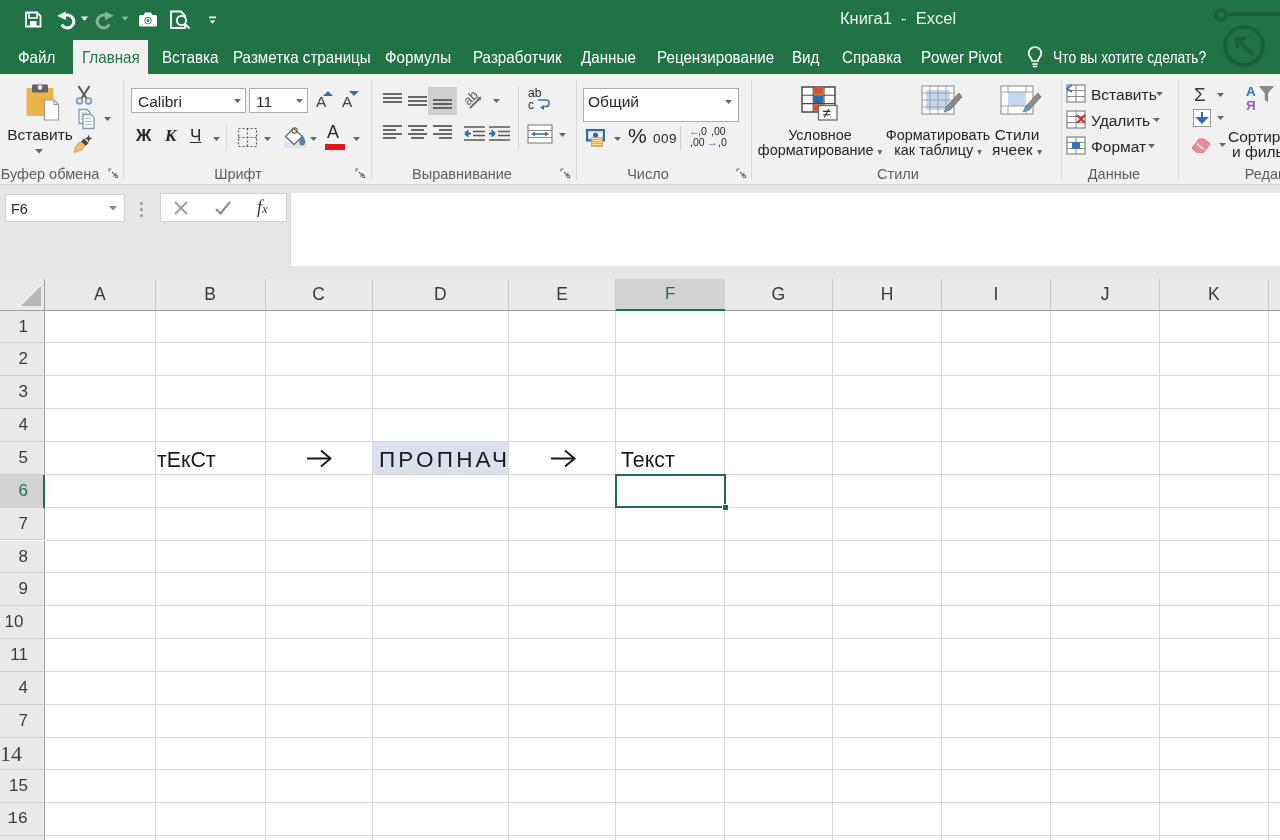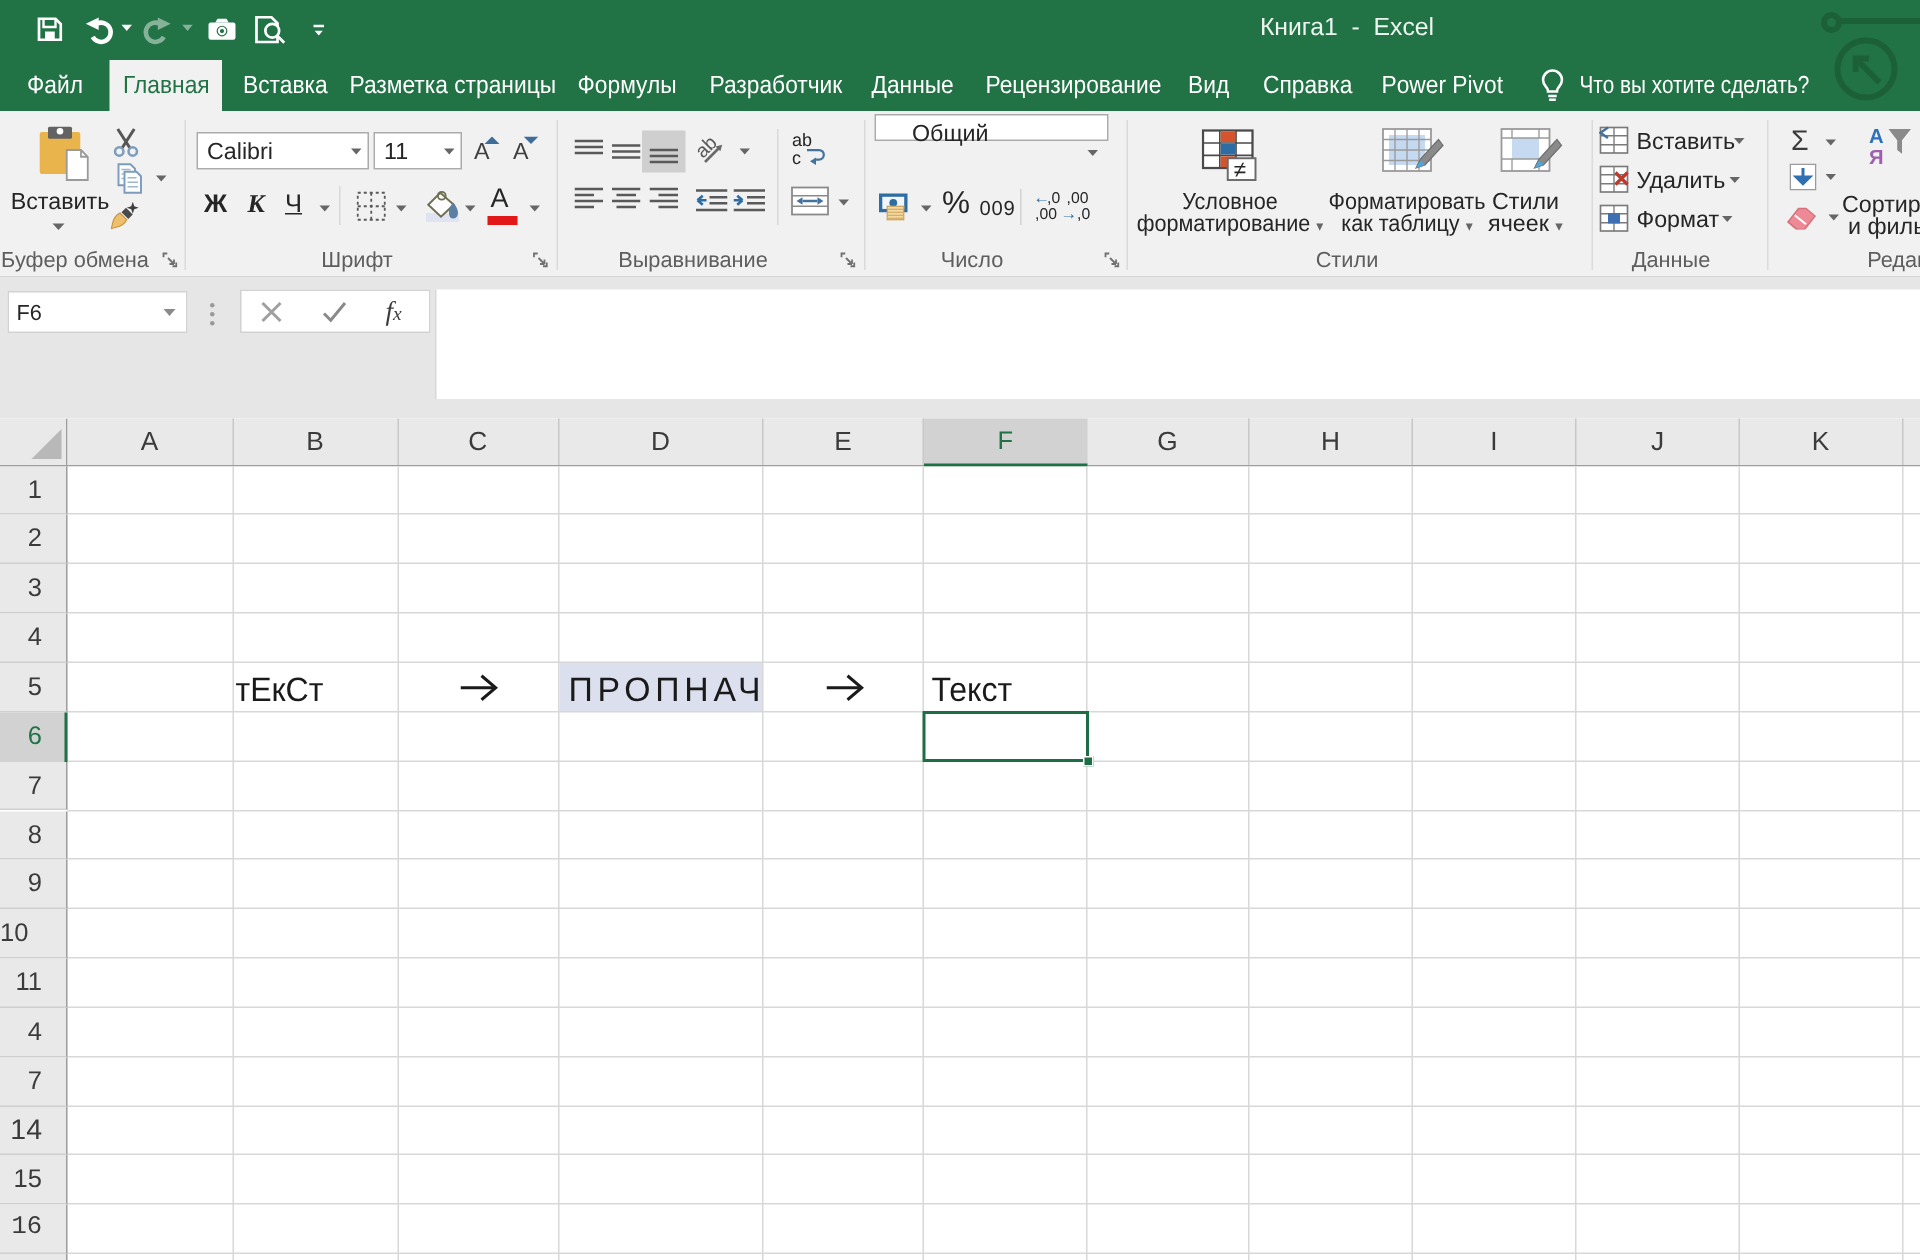--- a/index.html
+++ b/index.html
@@ -241,21 +241,21 @@
 </svg>
 <svg class="abs" style="left:527px;top:124px;" width="26" height="20" viewBox="0 0 26 20">
 <rect x="1" y="1" width="24" height="18" fill="#fff" stroke="#8a8a8a" stroke-width="1.2"></rect>
 <path d="M1 6.5 h24 M1 13.5 h24" stroke="#8a8a8a" stroke-width="1"></path>
 <path d="M4 10 l4-2.5 v5 z M22 10 l-4-2.5 v5 z" fill="#44729e"></path>
 <path d="M8 10 h10" stroke="#44729e" stroke-width="1.6"></path>
 </svg>
 <svg class="abs" style="left:558px;top:132px;" width="9" height="6" viewBox="0 0 9 6">
     <path d="M1 1 h7 l-3.5 4 z" fill="#666"></path>
   </svg>
-<div class="abs" style="left:583px;top:76px;width:156px;height:18px;background:#fff;border:1px solid #ababab;font-size:15.5px;color:#262626;line-height:25px;padding-left:24px;box-sizing:border-box;">Общий</div>
+<div class="abs" style="left:583px;top:88px;width:156px;height:34px;background:#fff;border:1px solid #ababab;font-size:15.5px;color:#262626;line-height:25px;padding-left:4px;box-sizing:border-box;">Общий</div>
 <svg class="abs" style="left:724px;top:99px;" width="9" height="6" viewBox="0 0 9 6">
     <path d="M1 1 h7 l-3.5 4 z" fill="#666"></path>
   </svg>
 <svg class="abs" style="left:585px;top:128px;" width="25" height="21" viewBox="0 0 25 21">
 <rect x="1" y="1" width="19" height="12.5" fill="#2e6da4"></rect>
 <rect x="3.2" y="3.2" width="14.6" height="8.1" fill="#f2f6fa"></rect>
 <circle cx="10.5" cy="7.2" r="2.6" fill="#2e6da4"></circle>
 <g>
 <rect x="6.5" y="9.5" width="11" height="9" fill="#f5d9a0" stroke="#caa35c" stroke-width="0.8"></rect>
 <path d="M7 11.5 h10 M7 13.5 h10 M7 15.5 h10 M7 17.5 h10" stroke="#caa35c" stroke-width="0.8"></path>
@@ -429,33 +429,33 @@
 <div class="abs" style="left:0;top:507.6px;width:45px;height:32.85px;background:#e9e9e9;border-right:1px solid #9e9e9e;border-bottom:1px solid #cfcfcf;box-sizing:border-box;"></div>
 <div class="abs" style="left:0;top:507.6px;width:28px;height:32.85px;color:#3b3b3b;font-size:17px;text-align:right;line-height:32.85px;">7</div>
 <div class="abs" style="left:45px;top:572.3px;width:1235px;height:1px;background:#d8d8d8;"></div>
 <div class="abs" style="left:0;top:540.5px;width:45px;height:32.85px;background:#e9e9e9;border-right:1px solid #9e9e9e;border-bottom:1px solid #cfcfcf;box-sizing:border-box;"></div>
 <div class="abs" style="left:0;top:540.5px;width:28px;height:32.85px;color:#3b3b3b;font-size:17px;text-align:right;line-height:32.85px;">8</div>
 <div class="abs" style="left:45px;top:605.1px;width:1235px;height:1px;background:#d8d8d8;"></div>
 <div class="abs" style="left:0;top:573.3px;width:45px;height:32.85px;background:#e9e9e9;border-right:1px solid #9e9e9e;border-bottom:1px solid #cfcfcf;box-sizing:border-box;"></div>
 <div class="abs" style="left:0;top:573.3px;width:28px;height:32.85px;color:#3b3b3b;font-size:17px;text-align:right;line-height:32.85px;">9</div>
 <div class="abs" style="left:45px;top:638.0px;width:1235px;height:1px;background:#d8d8d8;"></div>
 <div class="abs" style="left:0;top:606.2px;width:45px;height:32.85px;background:#e9e9e9;border-right:1px solid #9e9e9e;border-bottom:1px solid #cfcfcf;box-sizing:border-box;"></div>
-<div class="abs" style="left:0;top:606.2px;width:28px;height:32.85px;color:#3b3b3b;font-size:17px;text-align:left;line-height:32.85px;">10</div>
+<div class="abs" style="left:0;top:606.2px;width:28px;height:32.85px;color:#3b3b3b;font-size:17px;text-align:center;line-height:32.85px;">10</div>
 <div class="abs" style="left:45px;top:670.9px;width:1235px;height:1px;background:#d8d8d8;"></div>
 <div class="abs" style="left:0;top:639.0px;width:45px;height:32.85px;background:#e9e9e9;border-right:1px solid #9e9e9e;border-bottom:1px solid #cfcfcf;box-sizing:border-box;"></div>
 <div class="abs" style="left:0;top:639.0px;width:28px;height:32.85px;color:#3b3b3b;font-size:17px;text-align:right;line-height:32.85px;">11</div>
 <div class="abs" style="left:45px;top:703.7px;width:1235px;height:1px;background:#d8d8d8;"></div>
 <div class="abs" style="left:0;top:671.9px;width:45px;height:32.85px;background:#e9e9e9;border-right:1px solid #9e9e9e;border-bottom:1px solid #cfcfcf;box-sizing:border-box;"></div>
 <div class="abs" style="left:0;top:671.9px;width:28px;height:32.85px;color:#3b3b3b;font-size:17px;text-align:right;line-height:32.85px;">4</div>
 <div class="abs" style="left:45px;top:736.6px;width:1235px;height:1px;background:#d8d8d8;"></div>
 <div class="abs" style="left:0;top:704.7px;width:45px;height:32.85px;background:#e9e9e9;border-right:1px solid #9e9e9e;border-bottom:1px solid #cfcfcf;box-sizing:border-box;"></div>
 <div class="abs" style="left:0;top:704.7px;width:28px;height:32.85px;color:#3b3b3b;font-size:17px;text-align:right;line-height:32.85px;">7</div>
 <div class="abs" style="left:45px;top:769.4px;width:1235px;height:1px;background:#d8d8d8;"></div>
 <div class="abs" style="left:0;top:737.5px;width:45px;height:32.85px;background:#e9e9e9;border-right:1px solid #9e9e9e;border-bottom:1px solid #cfcfcf;box-sizing:border-box;"></div>
-<div class="abs" style="left:0;top:737.5px;width:28px;height:32.85px;color:#3b3b3b;font-size:19px;text-align:right;line-height:32.85px;">14</div>
+<div class="abs" style="left:0;top:737.5px;width:28px;height:32.85px;color:#3b3b3b;font-size:22px;line-height:32.85px;font-family:Liberation Serif, serif;">14</div>
 <div class="abs" style="left:45px;top:802.3px;width:1235px;height:1px;background:#d8d8d8;"></div>
 <div class="abs" style="left:0;top:770.4px;width:45px;height:32.85px;background:#e9e9e9;border-right:1px solid #9e9e9e;border-bottom:1px solid #cfcfcf;box-sizing:border-box;"></div>
 <div class="abs" style="left:0;top:770.4px;width:28px;height:32.85px;color:#3b3b3b;font-size:17px;text-align:right;line-height:32.85px;">15</div>
 <div class="abs" style="left:45px;top:835.1px;width:1235px;height:1px;background:#d8d8d8;"></div>
 <div class="abs" style="left:0;top:803.2px;width:45px;height:32.85px;background:#e9e9e9;border-right:1px solid #9e9e9e;border-bottom:1px solid #cfcfcf;box-sizing:border-box;"></div>
 <div class="abs" style="left:0;top:803.2px;width:28px;height:32.85px;color:#3b3b3b;font-size:17px;text-align:right;line-height:32.85px;font-family:Liberation Mono, monospace;">16</div>
 <div class="abs" style="left:0;top:836.1px;width:45px;height:32.85px;background:#e9e9e9;border-right:1px solid #9e9e9e;border-bottom:1px solid #cfcfcf;box-sizing:border-box;"></div>
 <div class="abs" style="left:0;top:836.1px;width:28px;height:32.85px;color:#3b3b3b;font-size:17px;text-align:right;line-height:32.85px;">17</div>
 <div class="abs" style="left:157px;top:443.9px;height:32.9px;line-height:32.9px;font-size:22.5px;color:#1a1a1a;transform-origin:0 0;transform:scaleX(0.95);">тЕкСт</div>
 <svg class="abs" style="left:307.0px;top:448.9px;" width="25" height="19" viewBox="0 0 25 19">

